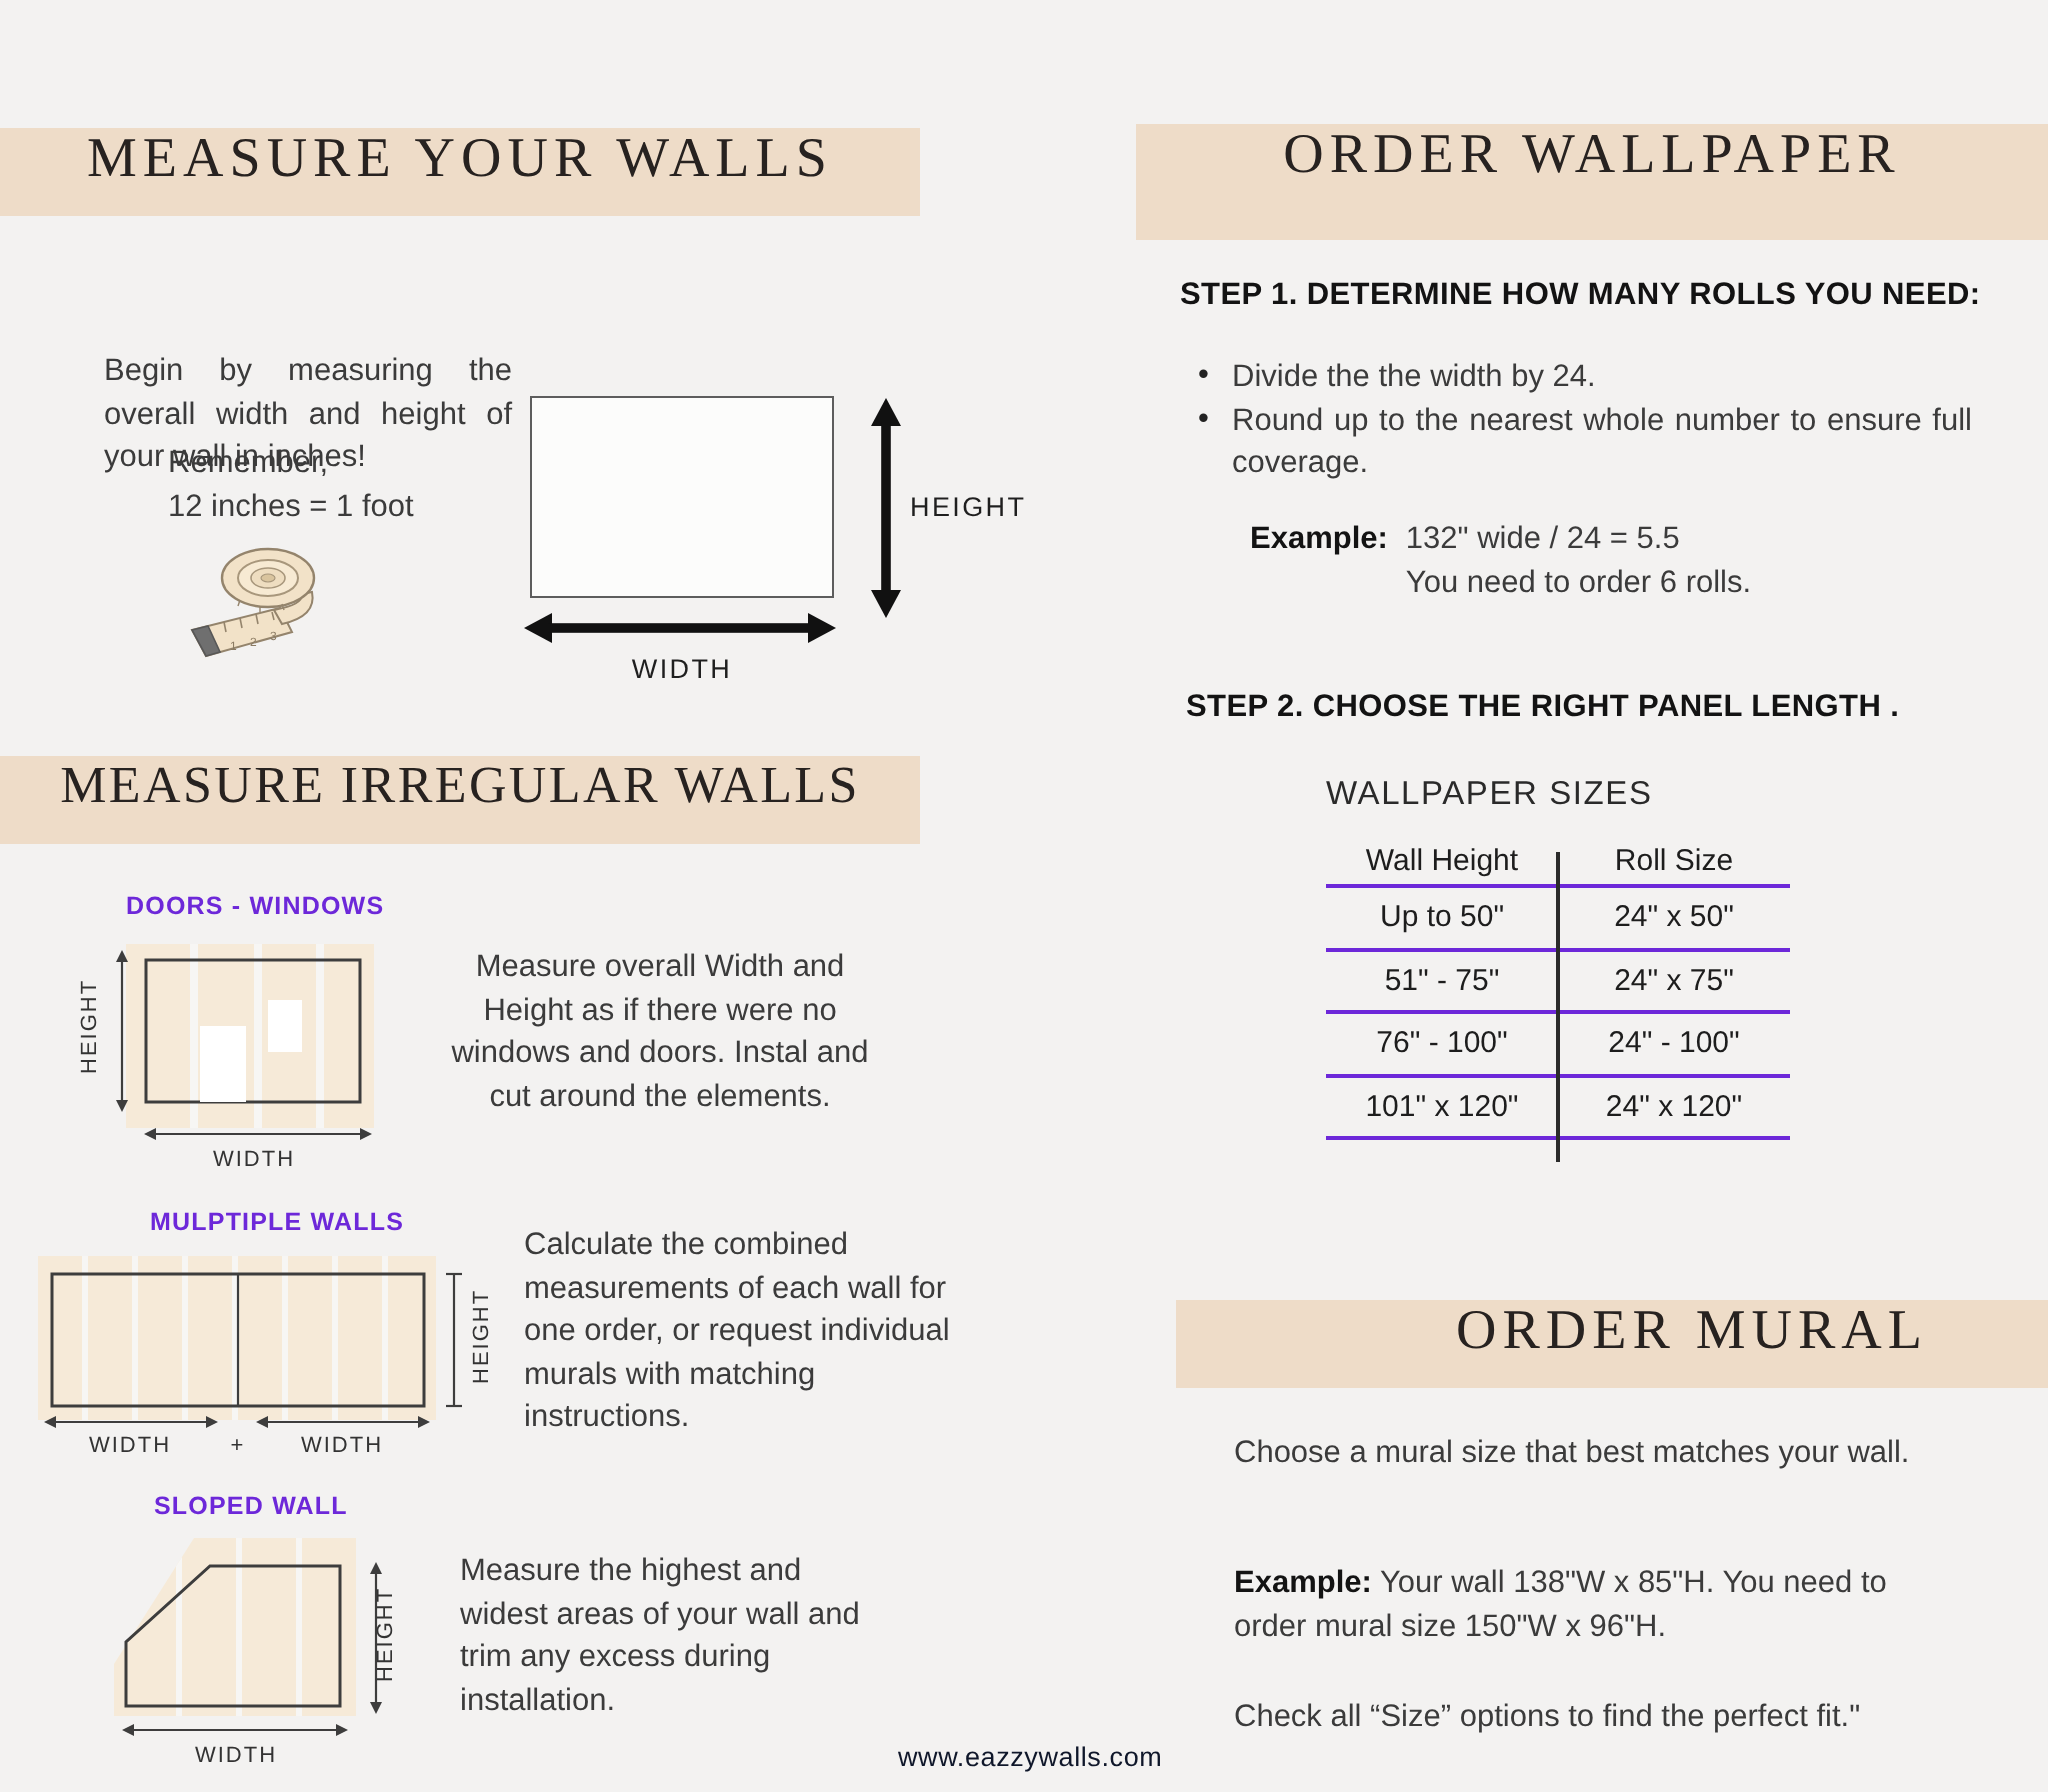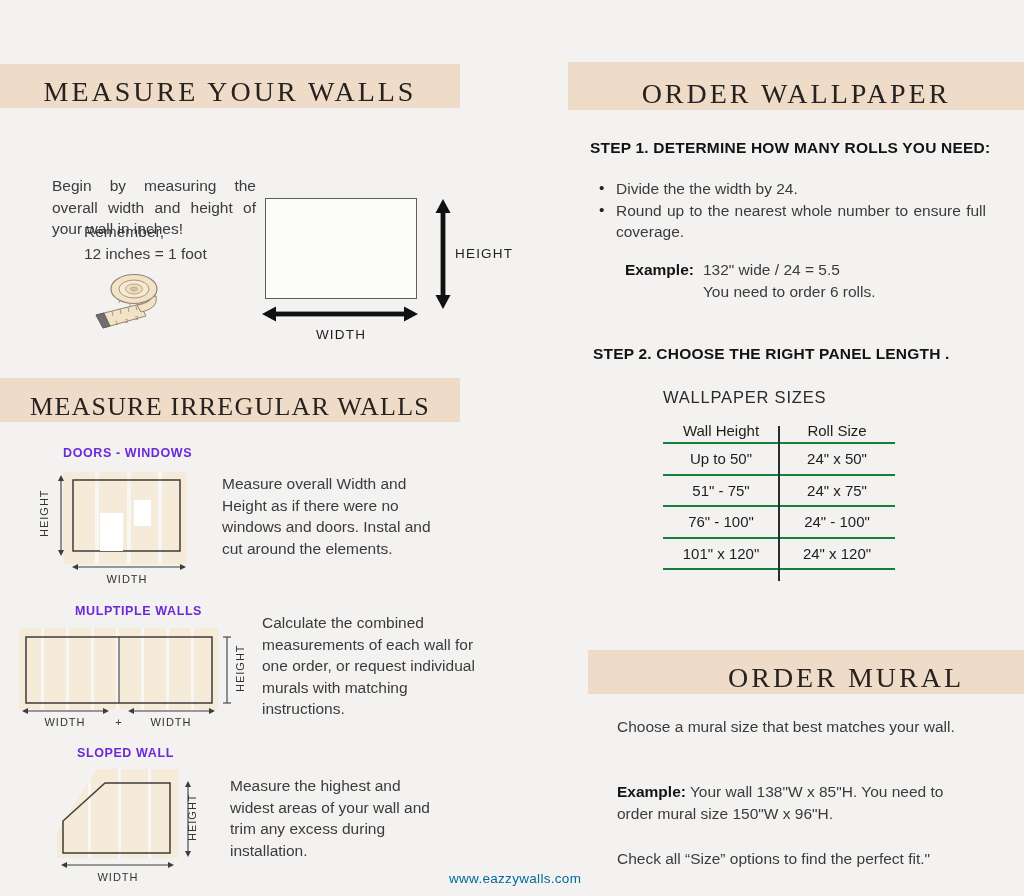--- a/index.html
+++ b/index.html
@@ -1,26 +1,26 @@
 <!DOCTYPE html>
 <html><head>
 <meta charset="utf-8">
 <style>
   * { margin:0; padding:0; box-sizing:border-box; }
   body { font-family:"Liberation Sans","DejaVu Sans",sans-serif; background:#e8e8e8; }
   .page { position:relative; width:1024px; height:896px; background:#f3f2f1; overflow:hidden; }
 
   
-  .banner { position:absolute; background:#eedcc8; display:flex; align-items:flex-end; justify-content:center; }
+  .banner { position:absolute; background:#eedcc8; display:flex; align-items:flex-start; justify-content:center; }
   .banner-title { font-family:"Liberation Serif","DejaVu Serif",serif; font-weight:500; color:#272220;
                   font-size:28px; letter-spacing:3px; white-space:nowrap; }
   #banner-measure   { left:0;   top:64px;  width:460px; height:44px; }
   #banner-irregular { left:0;   top:378px; width:460px; height:44px; }
   #banner-irregular .banner-title { font-size:26px; letter-spacing:1.2px; }
-  #banner-wallpaper { left:568px; top:62px;  width:456px; height:48px; }
+  #banner-wallpaper { left:568px; top:62px;  width:456px; height:58px; }
   #banner-mural     { left:588px; top:650px; width:516px; height:44px; }
 
   .body-text { position:absolute; font-size:15.5px; line-height:21.5px; color:#3b3b3b; }
   .justify { text-align:justify;margin-top:40px; }
 
   
   #intro    { left:52px; top:135px; width:204px; }
   #remember { left:52px; top:221px;margin-left:32px; }
   #tape     { position:absolute; left:86px; top:268px; }
 
@@ -33,21 +33,21 @@
   #width-label-main  { left:265px; top:327px; width:152px; text-align:center; }
 
   
   .mini-label { position:absolute; font-weight:bold; font-size:12.5px; letter-spacing:0.6px; color:#6d28d9; white-space:nowrap; }
   #dw-label { left:63px; top:446px; }
   #mw-label { left:75px; top:604px; }
   #sw-label { left:77px; top:746px; }
   #dw-svg { position:absolute; left:28px; top:466px; }
   #mw-svg { position:absolute; left:8px;  top:620px; }
   #sw-svg { position:absolute; left:48px; top:764px; }
-  #dw-text { left:222px; top:473px; width:216px; }
+  #dw-text { left:222px; top:473px; width:216px;text-align:center; }
   #mw-text { left:262px; top:612px; width:222px; }
   #sw-text { left:230px; top:775px; width:214px; }
 
   svg .beige { fill:#f6ead8; }
   svg .gap { fill:#f7f6f4; }
   svg .outline { fill:none; stroke:#3d3d3d; stroke-width:1.5; }
   svg .thin { stroke:#3d3d3d; stroke-width:1.1; }
   svg .arrowhead { fill:#3d3d3d; }
   svg .dim-text { font-family:"Liberation Sans","DejaVu Sans",sans-serif; font-size:11px; letter-spacing:1px; fill:#333; }
 
@@ -60,31 +60,31 @@
   .bullet-item { position:relative; padding-left:18px; text-align:justify; }
   .bullet-dot { position:absolute; left:1px; top:-1px; color:#222; }
 
   #example1 { left:625px; top:259px; display:flex; }
   #example1 .ex-label { font-weight:bold; color:#131313; margin-right:9px; }
 
   #sizes-title { position:absolute; left:663px; top:388px; width:232px; 
                  font-size:16.5px; letter-spacing:0.8px; color:#2a2a2a; }
   #sizes-table { position:absolute; left:663px; top:419px; width:232px; font-size:15px; color:#1d1d1d; }
   .trow { display:grid; grid-template-columns:1fr 1fr; align-items:center; text-align:center;
-          border-bottom:2px solid #15803d; }
+          border-bottom:2px solid #6d28d9; }
   .trow.header { height:25px; }
   .trow.r { height:31.5px; }
   #tdivider { position:absolute; left:115px; top:7px; width:2px; height:155px; background:#2b2b2b; }
 
   #mural-p1      { left:617px; top:716px; width:356px; }
   #mural-example { left:617px; top:781px; width:364px; }
   #mural-example .ex-label { font-weight:bold; color:#131313; }
   #mural-p3      { left:617px; top:848px; width:400px; }
 
-  #footer { position:absolute; left:449px; top:871px; font-size:13.5px; color:#0369a1; letter-spacing:0.3px; }
+  #footer { position:absolute; left:449px; top:871px; font-size:13.5px; color:#0f172a; letter-spacing:0.3px; }
 </style>
 </head>
 <body>
 
 <div class="page">
 
   <div class="banner" id="banner-measure">
     <div class="banner-title">MEASURE YOUR WALLS</div>
   </div>
 

